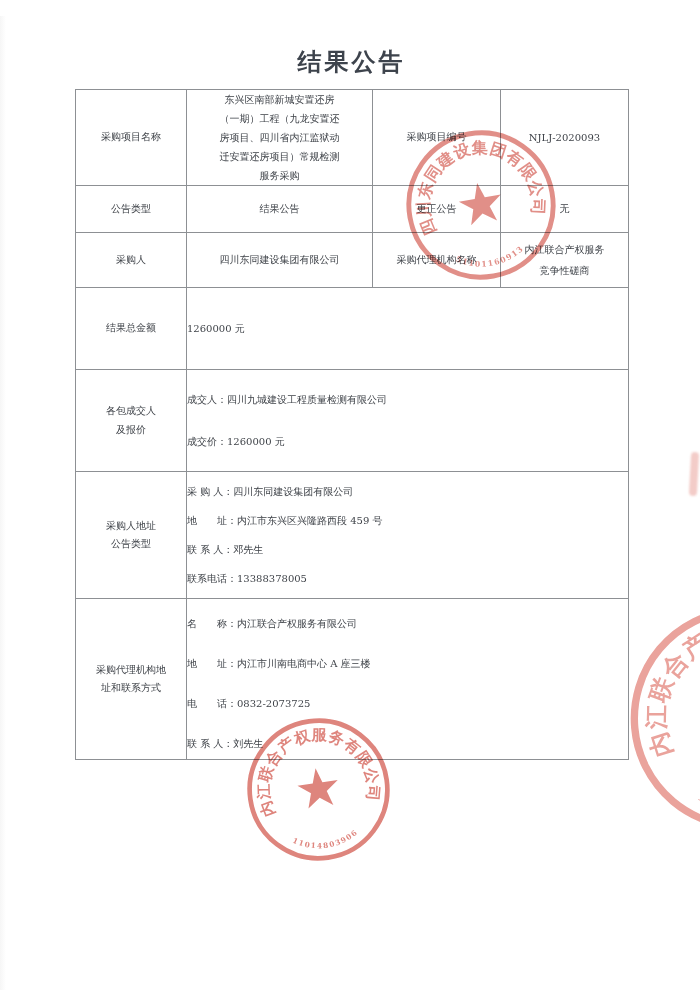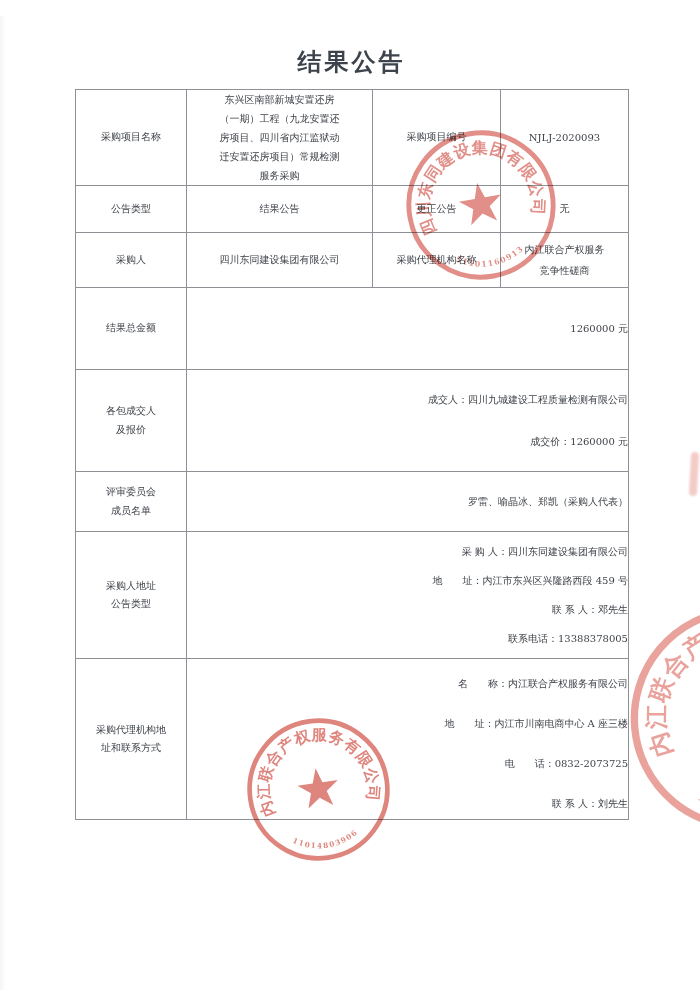--- a/index.html
+++ b/index.html
@@ -28,21 +28,21 @@
     border:1px solid #8d9094;
     vertical-align:middle;
     font-size:10px;
     padding:0;
     overflow:hidden;
   }
   td.lbl{text-align:center;line-height:1.85;color:#3e4248;}
   td.val{text-align:center;color:#3e4248;}
   td.val .ln{line-height:19px;}
   td.val .ln2{line-height:21px;}
-  td.content{text-align:right;padding-left:13px;color:#3e4248;}
+  td.content{text-align:left;padding-left:13px;color:#3e4248;}
   tr.r6 td.content .ln{line-height:42px;}
   tr.r7 td.content .ln{line-height:22px;}
   tr.r8 td.content .ln{line-height:29px;}
   tr.r9 td.content .ln{line-height:30px;margin-top:10px;}
   .seal{
     position:absolute;pointer-events:none;
     mix-blend-mode:multiply;
   }
   .seal text{font-family:"DejaVu Serif","Liberation Serif",serif;font-weight:700;}
   .red-streak{
@@ -109,29 +109,20 @@
       <td class="lbl">
         <div>各包成交人</div>
         <div>及报价</div>
       </td>
       <td class="content" colspan="3">
         <div class="ln">成交人：四川九城建设工程质量检测有限公司</div>
         <div class="ln">成交价：1260000 元</div>
       </td>
     </tr>
 
-    <tr class="r7" style="height:60px">
-      <td class="lbl">
-        <div>评审委员会</div>
-        <div>成员名单</div>
-      </td>
-      <td class="content" colspan="3">
-        <div class="ln">罗雷、喻晶冰、郑凯（采购人代表）</div>
-      </td>
-    </tr>
 
     <tr class="r8" style="height:127px">
       <td class="lbl">
         <div>采购人地址</div>
         <div>公告类型</div>
       </td>
       <td class="content" colspan="3">
         <div class="ln">采 购 人：四川东同建设集团有限公司</div>
         <div class="ln">地　　址：内江市东兴区兴隆路西段 459 号</div>
         <div class="ln">联 系 人：邓先生</div>

